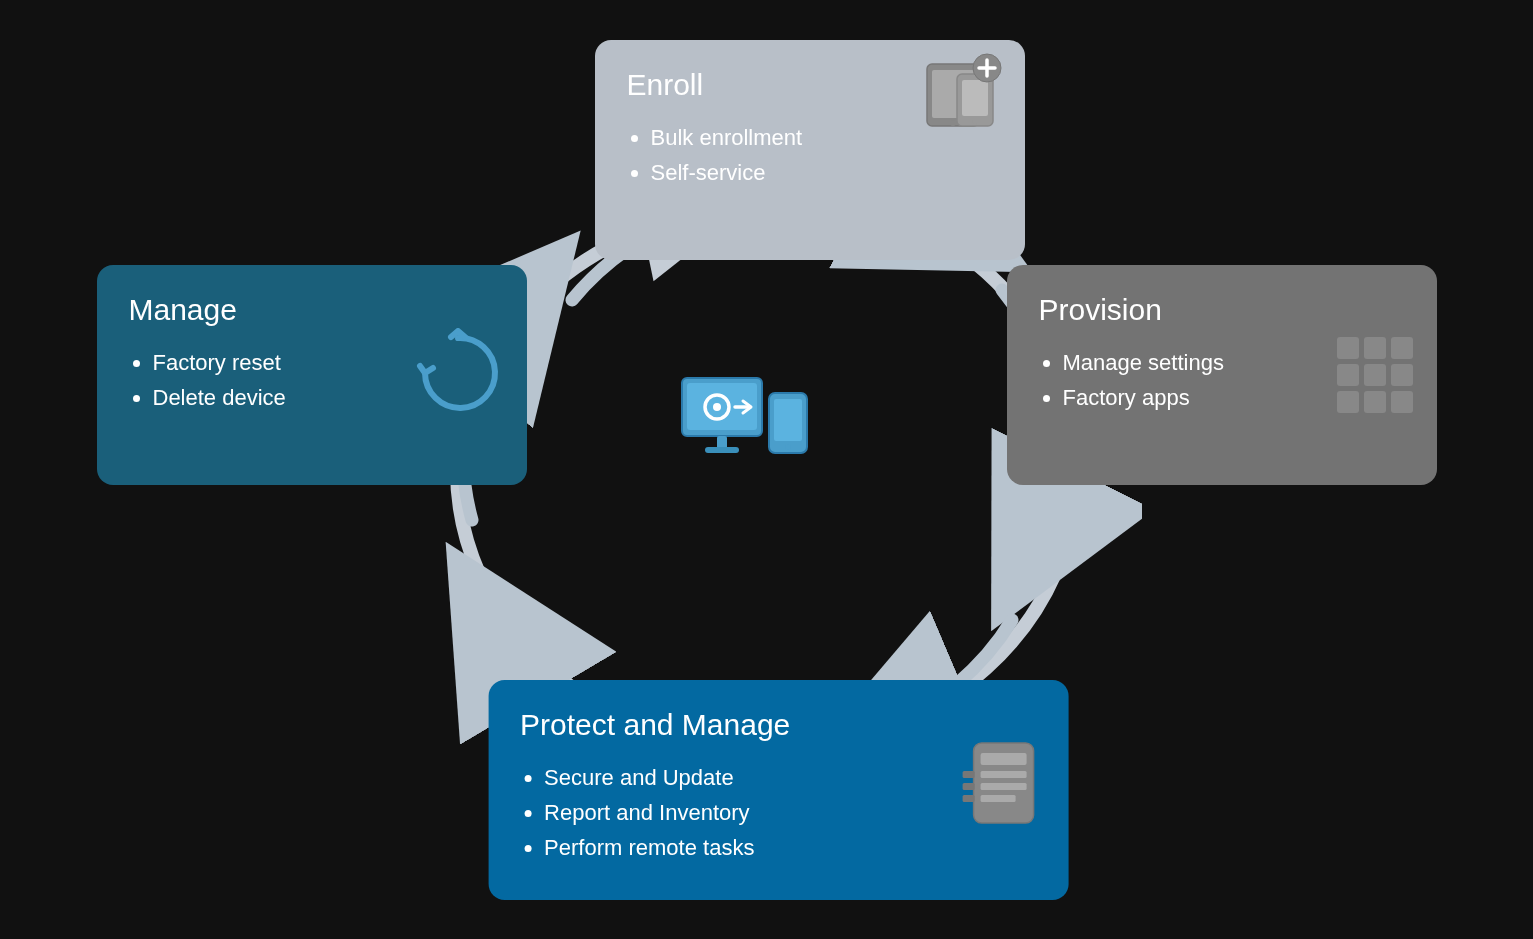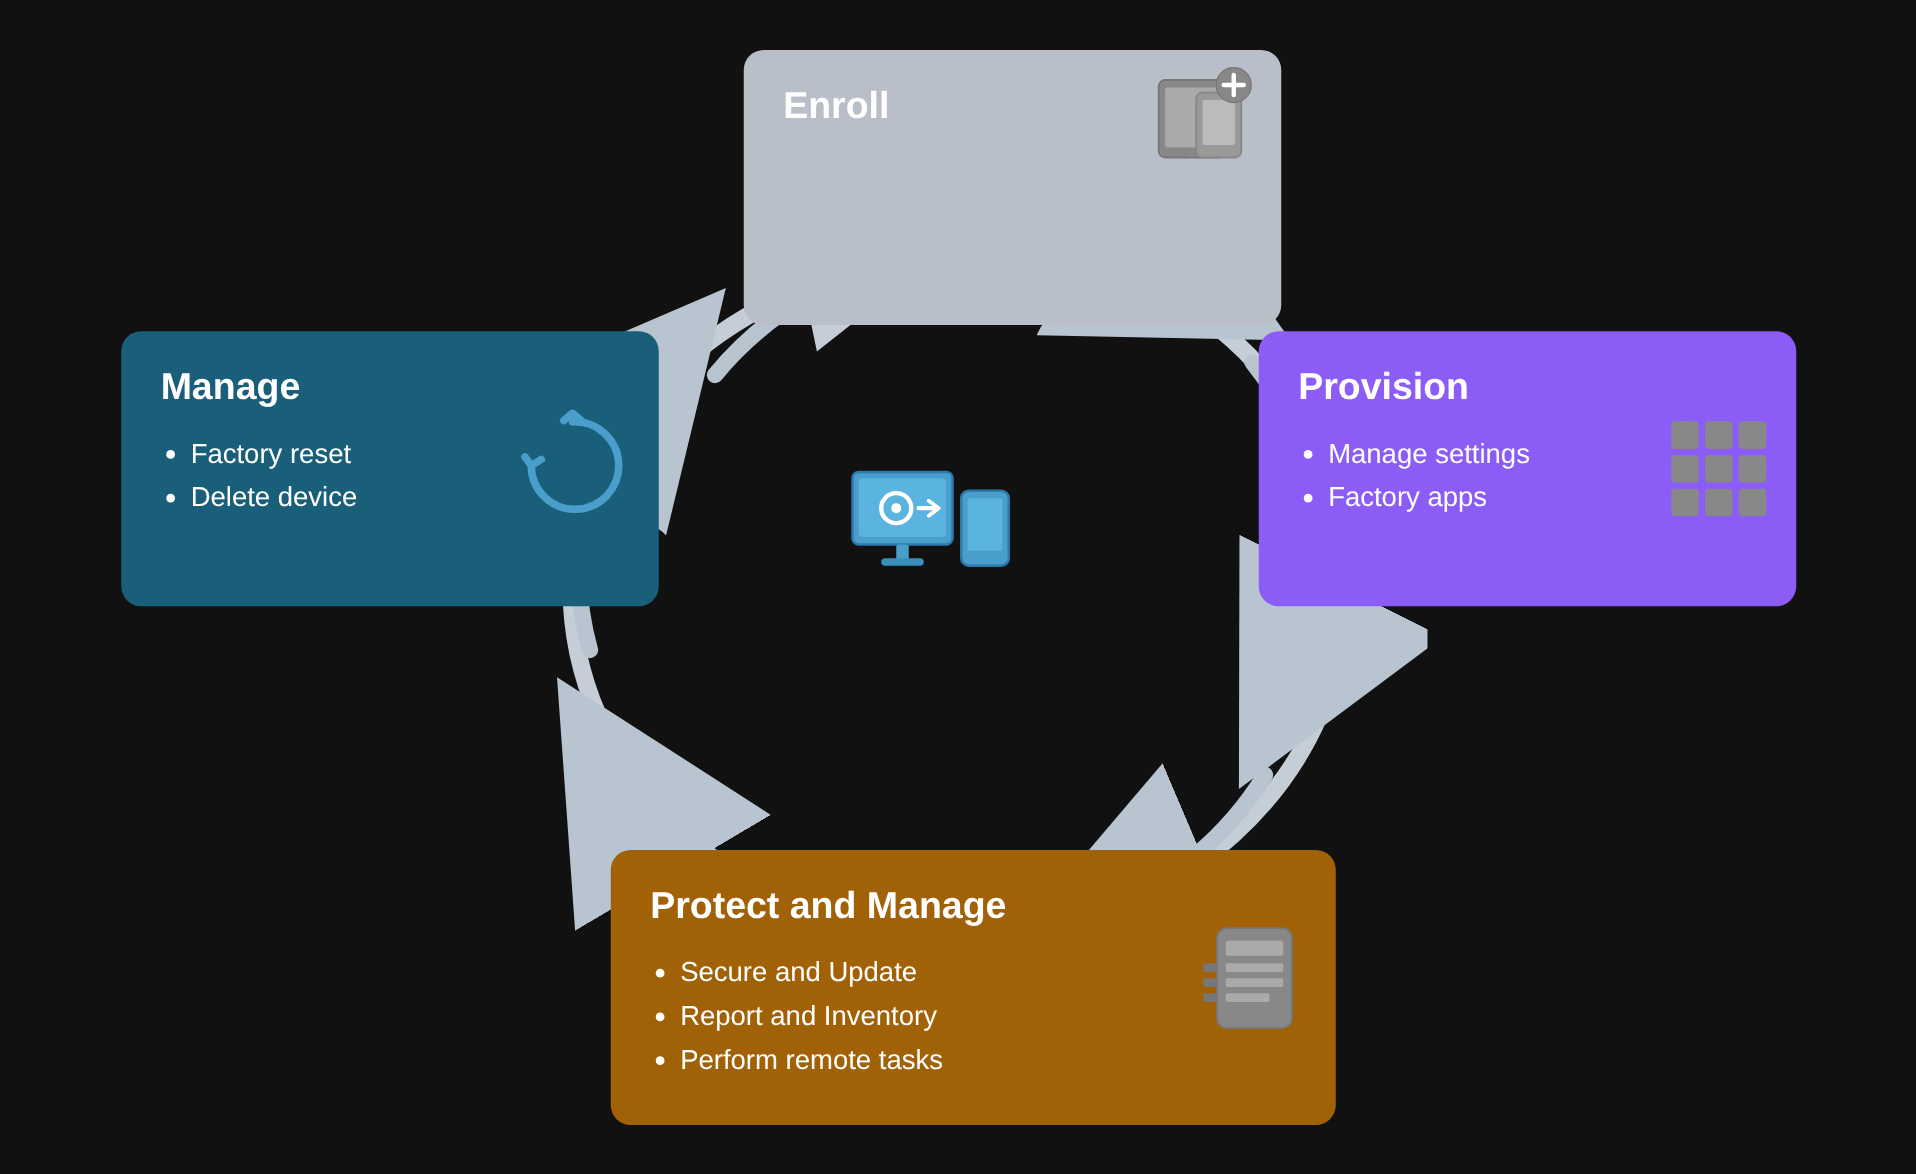--- a/index.html
+++ b/index.html
@@ -68,21 +68,21 @@
     .card-retire {
       background: #1a5f7a;
       top: 260px;
       left: 40px;
       width: 420px;
       min-height: 220px;
     }
 
     .card h2 {
       font-size: 30px;
-      font-weight: 700;
+      font-weight: 400;
       margin-bottom: 18px;
       color: #fff;
     }
 
     .card ul {
       list-style: disc;
       padding-left: 24px;
     }
 
     .card ul li {
@@ -196,23 +196,27 @@
         <rect x="47" y="30" width="26" height="36" rx="2" fill="#bbb"></rect>
         <circle cx="60" cy="72" r="2.5" fill="#999"></circle>
 
         <circle cx="72" cy="18" r="14" fill="#888" stroke="#777" stroke-width="1"></circle>
         <line x1="72" y1="10" x2="72" y2="26" stroke="#fff" stroke-width="3.5" stroke-linecap="round"></line>
         <line x1="64" y1="18" x2="80" y2="18" stroke="#fff" stroke-width="3.5" stroke-linecap="round"></line>
       </svg>
     </div>
 
     <h2>Enroll</h2>
-  </div>
-
-  <div class="card card-provision" style="position:absolute; top:235px; right:30px; width:430px; background:#8b5cf6; padding: 28px 32px 28px 32px;">
+    <ul>
+      <li>Bulk enrollment</li>
+      <li>Self-service</li>
+    </ul>
+  </div>
+
+  <div class="card card-provision" style="position:absolute; top:235px; right:30px; width:430px; background:#737373; padding: 28px 32px 28px 32px;">
 
     <div style="position:absolute; right:24px; top:50%; transform:translateY(-50%);">
       <div class="grid-icon">
         <div class="grid-cell" style="background:#888;"></div>
         <div class="grid-cell" style="background:#888;"></div>
         <div class="grid-cell" style="background:#888;"></div>
         <div class="grid-cell" style="background:#888;"></div>
         <div class="grid-cell" style="background:#888;"></div>
         <div class="grid-cell" style="background:#888;"></div>
         <div class="grid-cell" style="background:#888;"></div>
@@ -221,21 +225,21 @@
       </div>
     </div>
 
     <h2>Provision</h2>
     <ul>
       <li>Manage settings</li>
       <li>Factory apps</li>
     </ul>
   </div>
 
-  <div class="card card-protect" style="position:absolute; bottom:10px; left:50%; transform:translateX(-48%); width:580px; background:#a16207; padding: 28px 120px 28px 32px;">
+  <div class="card card-protect" style="position:absolute; bottom:10px; left:50%; transform:translateX(-48%); width:580px; background:#0369a1; padding: 28px 120px 28px 32px;">
 
     <div style="position:absolute; right:20px; top:50%; transform:translateY(-50%);">
       <svg width="90" height="100" viewBox="0 0 90 100" fill="none" xmlns="http://www.w3.org/2000/svg">
 
         <rect x="15" y="5" width="60" height="80" rx="8" fill="#888" stroke="#777" stroke-width="1.5"></rect>
         <rect x="22" y="15" width="46" height="12" rx="2" fill="#aaa"></rect>
         <rect x="22" y="33" width="46" height="7" rx="1.5" fill="#aaa"></rect>
         <rect x="22" y="45" width="46" height="7" rx="1.5" fill="#aaa"></rect>
         <rect x="22" y="57" width="35" height="7" rx="1.5" fill="#aaa"></rect>
 

